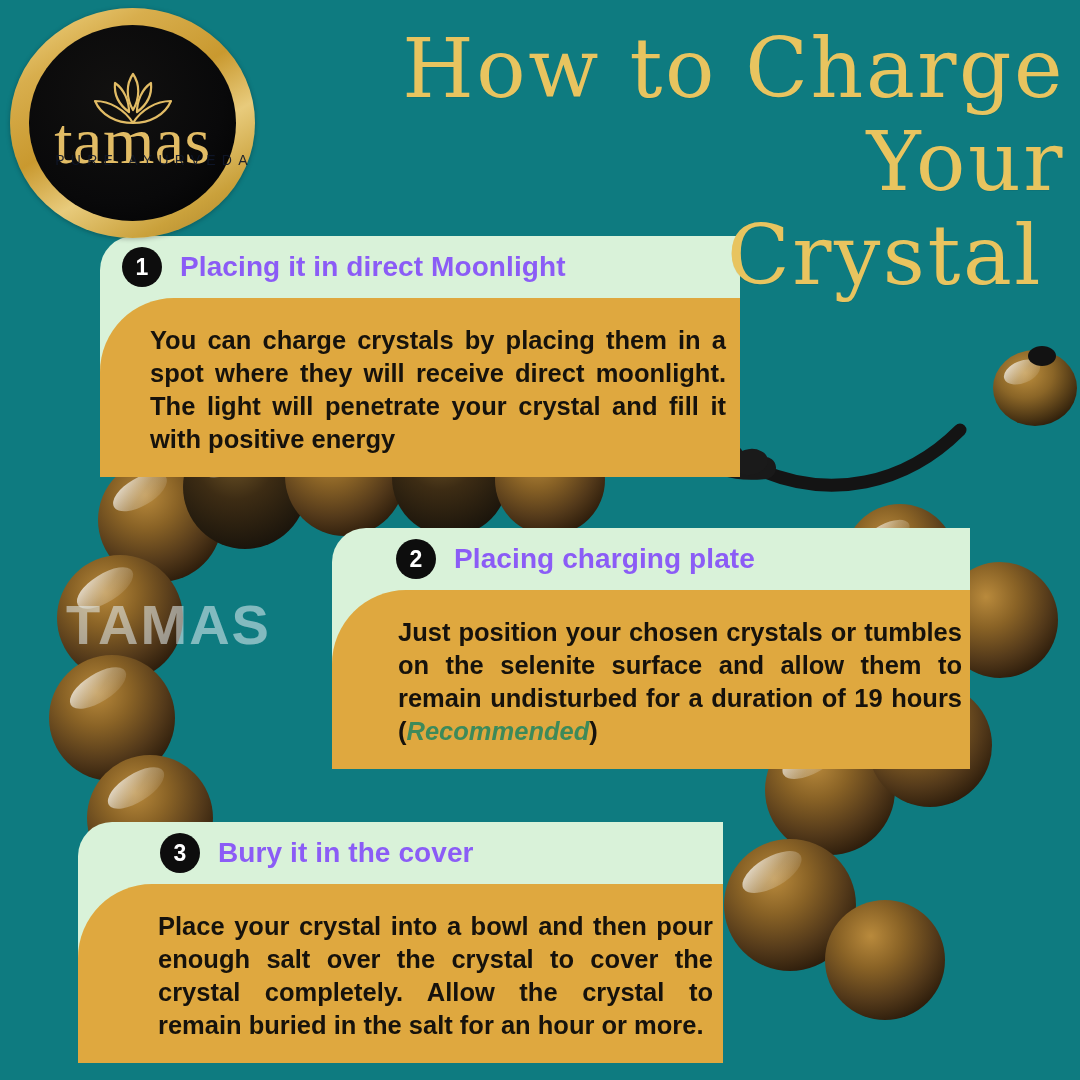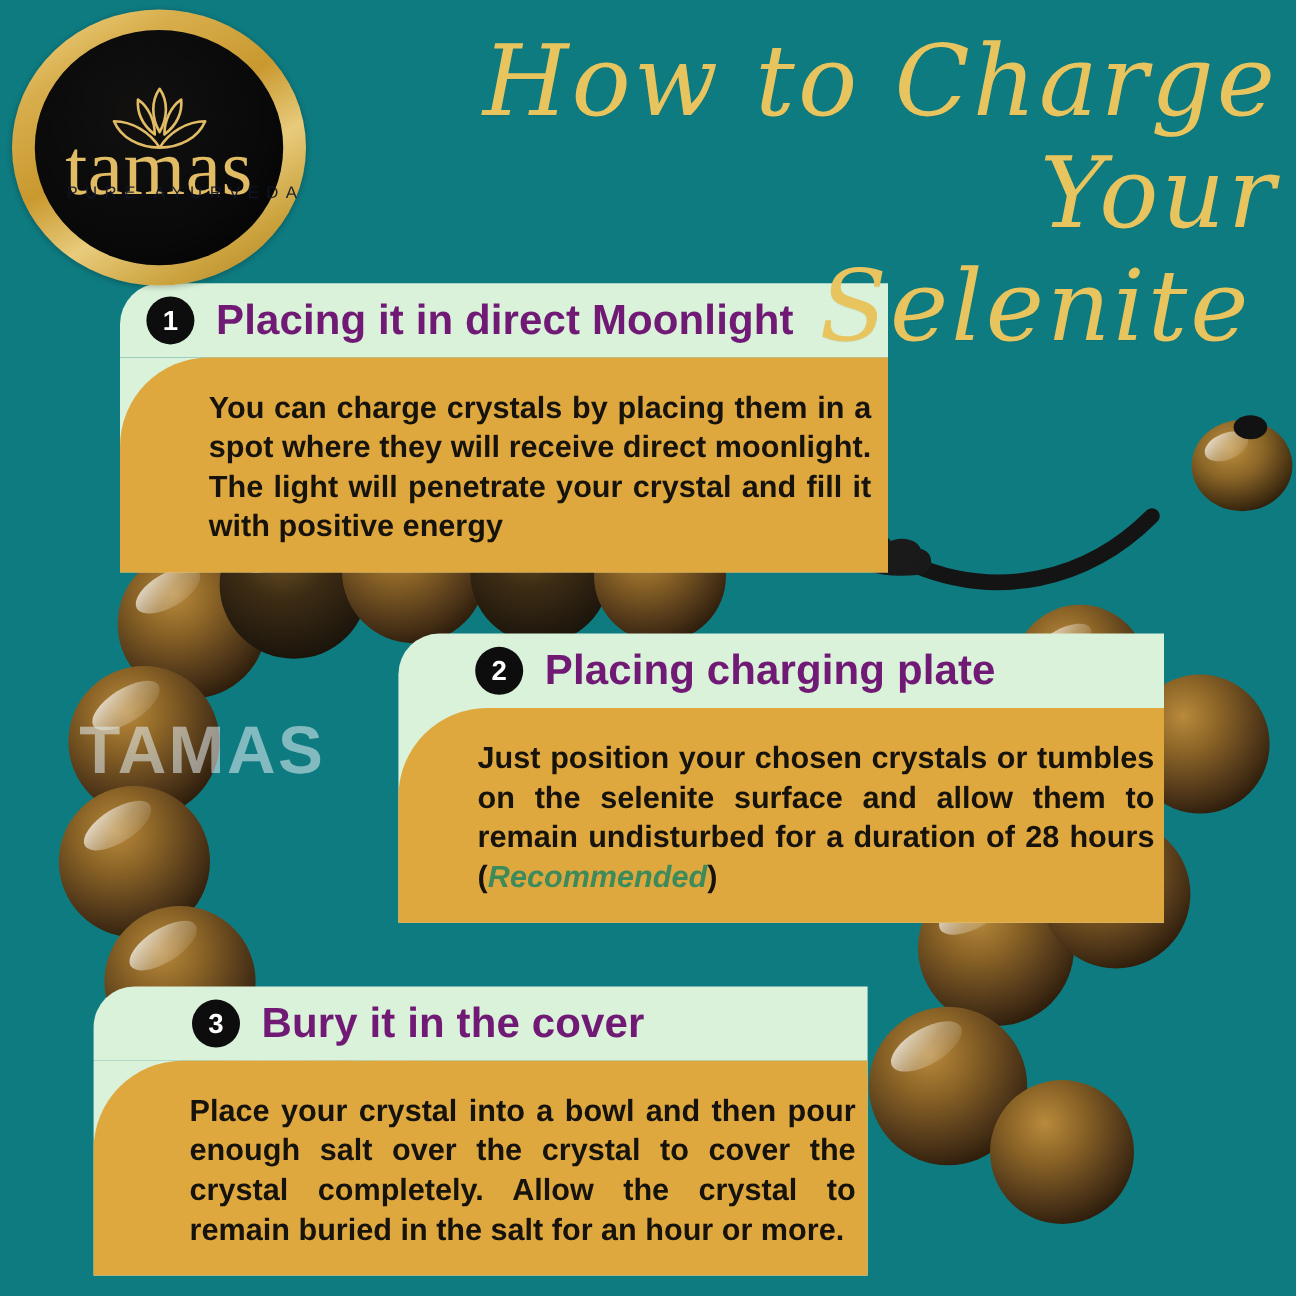--- a/index.html
+++ b/index.html
@@ -44,21 +44,21 @@
     font-family:"Liberation Sans", sans-serif;
     font-size:14px; letter-spacing:6.2px; white-space:nowrap;
     color:#0f172a; opacity:.92;padding-left:44px;
   }
 
   
   #title {
     position:absolute; left:330px; top:22px; width:735px;
     z-index:25; text-align:right;
     font-family:"DejaVu Serif", serif;
-    font-style:italic; font-weight:400;
+    font-weight:400;
     color:#e8c45f;
     font-size:82px; line-height:1.14;
     letter-spacing:2.5px;
     text-shadow:0 1px 0 rgba(0,0,0,.06);
   }
   #title .l1 { display:block; }
   #title .l2 { display:block; padding-right:22px; }
 
   
   #watermark {
@@ -83,21 +83,21 @@
     width:40px; height:40px; flex:0 0 40px;
     border-radius:50%;
     background:#0d0d0d;
     color:#fff;
     display:flex; align-items:center; justify-content:center;
     font-size:23px; font-weight:700; line-height:1;
     font-family:"Liberation Sans", sans-serif;
   }
   .card .head-title {
     margin-left:18px;
-    font-size:35px; font-weight:700; color:#701a75;
+    font-size:28px; font-weight:700; color:#8b5cf6;
     letter-spacing:.1px; white-space:nowrap;
   }
   .card .body-wrap {
     position:relative;
     background:#d9f2d9;
   }
   .card .body {
     background:#dfa83f;
     border-top-left-radius:74px;
     padding:26px 14px 20px 18px;
@@ -105,21 +105,21 @@
     font-weight:700; color:#16120c;
     text-align:justify;
     text-align-last:left;
   }
   .card .body .last { text-align:left; }
   .rec { color:#3d8a5a;font-style:italic; }
 
   
   #card1 { left:100px;  top:236px; width:640px; }
   #card1 .head { width:640px; }
-  #card1 .body { padding-left:74px; padding-right:14px; }
+  #card1 .body { padding-left:50px; padding-right:14px; }
 
   #card2 { left:332px; top:528px; width:638px; }
   #card2 .head { width:638px; padding-left:64px; }
   #card2 .body { padding-left:66px; padding-right:8px; }
 
   #card3 { left:78px;  top:822px; width:645px; }
   #card3 .head { width:645px; padding-left:82px; }
   #card3 .body { padding-left:80px; padding-right:10px; }
 </style>
 </head>
@@ -231,21 +231,21 @@
       <path d="M10 31 C16 45,31 53,48 53 C40 40,25 31,10 31Z"></path>
       <path d="M86 31 C80 45,65 53,48 53 C56 40,71 31,86 31Z"></path>
     </g>
   </svg>
   <div class="wordmark">tamas</div>
   <div class="tagline">PURE AYURVEDA</div>
 </div>
 
 <h1 id="title">
   <span class="l1">How to Charge Your</span>
-  <span class="l2">Selenite</span>
+  <span class="l2">Crystal</span>
 </h1>
 
 <div id="watermark">TAMAS</div>
 
 <div class="card" id="card1">
   <div class="head">
     <div class="badge">1</div>
     <div class="head-title">Placing it in direct Moonlight</div>
   </div>
   <div class="body-wrap">
@@ -253,21 +253,21 @@
   </div>
 </div>
 
 <div class="card" id="card2">
   <div class="head">
     <div class="badge">2</div>
     <div class="head-title">Placing charging plate</div>
   </div>
   <div class="body-wrap">
     <div class="body">
-      <span>Just position your chosen crystals or tumbles on the selenite surface and allow them to remain undisturbed for a duration of 28 hours</span>
+      <span>Just position your chosen crystals or tumbles on the selenite surface and allow them to remain undisturbed for a duration of 19 hours</span>
       <span class="last"><span>(</span><span class="rec">Recommended</span><span>)</span></span>
     </div>
   </div>
 </div>
 
 <div class="card" id="card3">
   <div class="head">
     <div class="badge">3</div>
     <div class="head-title">Bury it in the cover</div>
   </div>

